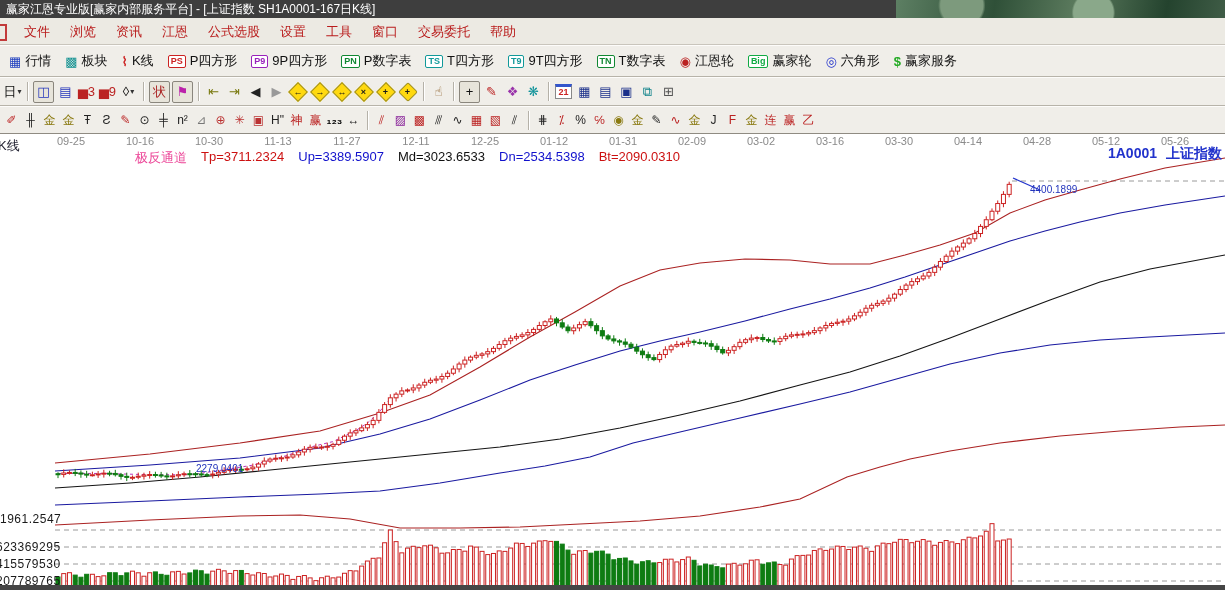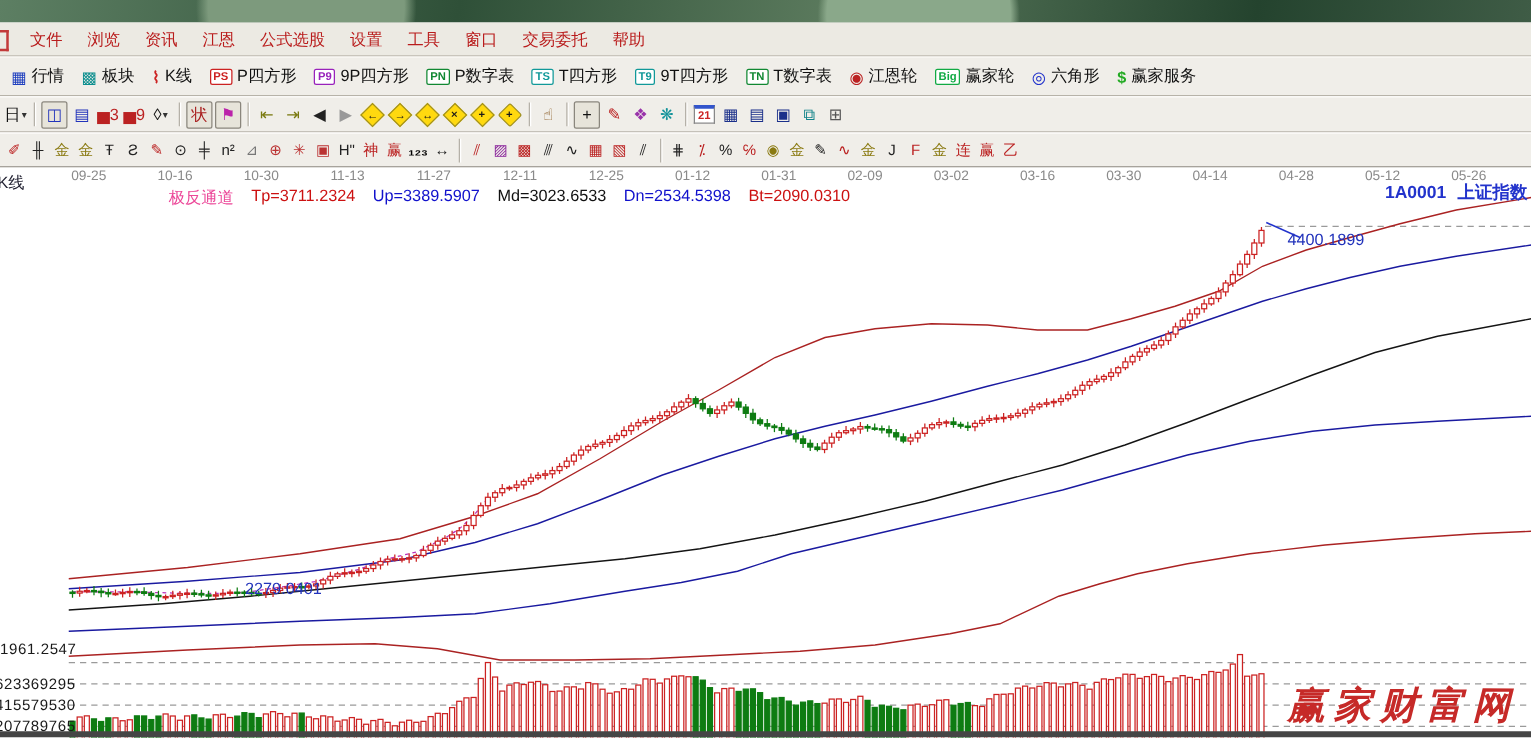--- a/index.html
+++ b/index.html
@@ -40,35 +40,38 @@
     padding:0 2px;line-height:11px;}
 
   
   .chart-area{position:relative;width:1225px;height:463px;background:#fff;}
   .chart-area svg{position:absolute;left:0;top:0;}
   .date-label{position:absolute;top:1px;width:36px;text-align:center;font-size:11px;color:#8a8a8a;}
   .klabel{position:absolute;left:-2px;top:3px;font-size:13px;color:#232333;}
   .info-line{position:absolute;left:135px;top:15px;display:flex;gap:14px;font-size:13px;}
   .symbol{position:absolute;right:3px;top:11px;font-size:14px;font-weight:600;color:#2233cc;
     display:flex;gap:9px;}
-  .ann{position:absolute;font-size:13px;color:#2233bb;}
+  .ann{position:absolute;font-size:10px;color:#2233bb;}
   .ann.high{left:1030px;top:50px;}
   .ann.low{left:196px;top:329px;}
   .price-left{position:absolute;left:0;top:378px;font-size:12px;color:#1a1a1a;letter-spacing:.5px;}
   .vol-label{position:absolute;left:-4px;font-size:12px;color:#1a1a1a;letter-spacing:.5px;}
   .watermark{position:absolute;right:10px;bottom:12px;font-family:"DejaVu Serif",serif;
     font-style:italic;font-weight:bold;font-size:30px;letter-spacing:7px;color:#c62a28;}
   .bottom-strip{position:absolute;left:0;bottom:0;width:1225px;height:5px;background:#454545;}
 </style>
 </head>
 <body>
 
 <div class="screen">
 
   <div class="titlebar">
+    <div class="titlebar-left">
+      <span>赢家江恩专业版[赢家内部服务平台] - [上证指数  SH1A0001-167日K线]</span>
+    </div>
     <div class="desktop-patch"></div>
   </div>
 
   <div class="menubar" id="menubar">
     <span class="red-fragment"></span>
   <span class="menu-item">文件</span>
       <span class="menu-item">浏览</span>
       <span class="menu-item">资讯</span>
       <span class="menu-item">江恩</span>
       <span class="menu-item">公式选股</span>
@@ -910,17 +913,16 @@
       <span>上证指数</span>
     </div>
     <div class="ann high">4400.1899</div>
     <div class="ann low">2279.0401</div>
     <div class="price-left">1961.2547</div>
     <div id="volscale">
         <span class="vol-label" style="top: 406px;">623369295</span>
         <span class="vol-label" style="top: 423px;">415579530</span>
         <span class="vol-label" style="top: 440px;">207789765</span>
       </div>
-    <div class="watermark">赢家财富网</div>
   </div>
 
   <div class="bottom-strip"></div>
 </div>
 
 </body></html>

